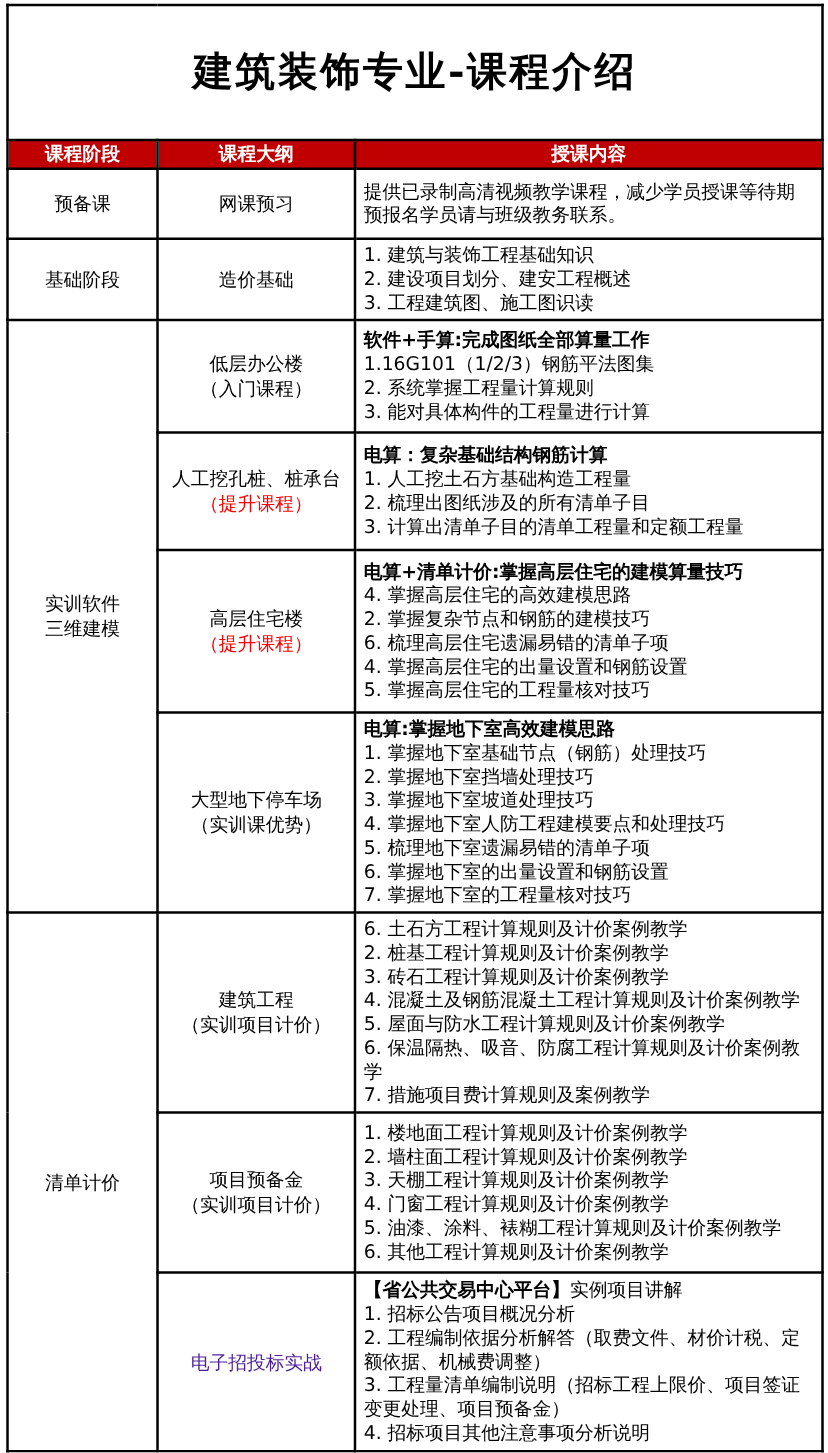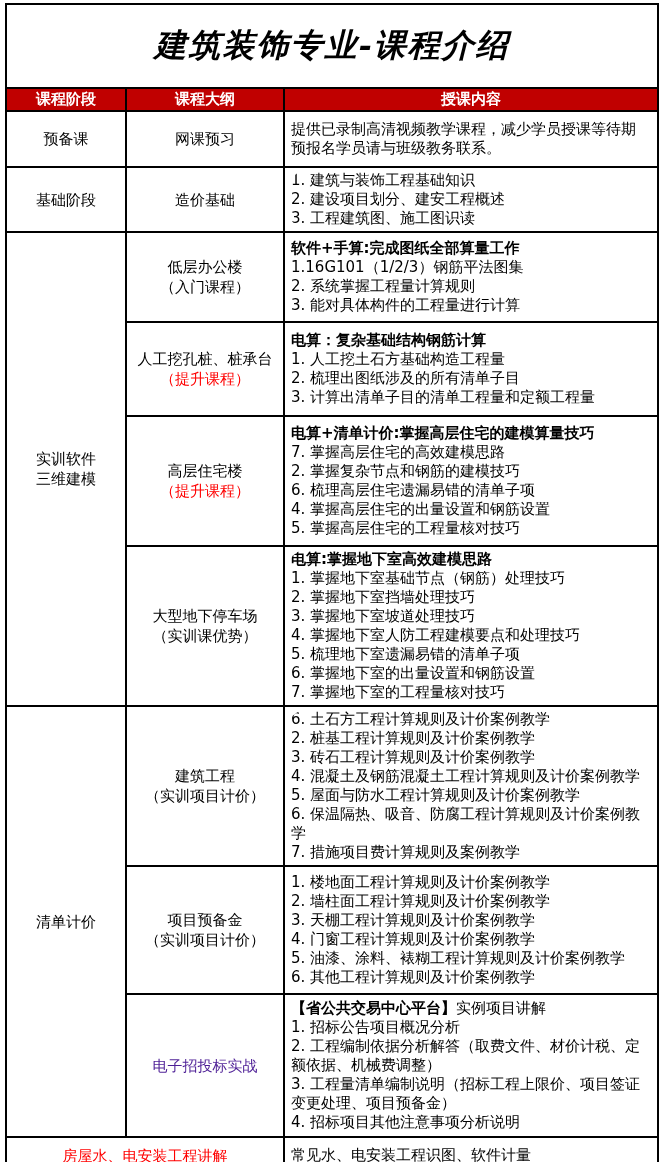--- a/index.html
+++ b/index.html
@@ -18,21 +18,21 @@
   td,th{
     border:2px solid #000;
     vertical-align:middle;
     padding:2px 4px;
     overflow:hidden;
   }
   col.c1{width:120px;}
   col.c2{width:158px;}
   col.c3{width:374px;}
 
-  tr.title-row{height:84px;font-style:italic;}
+  tr.title-row{height:108px;}
   .title-cell{
     text-align:center;
     font-family:"DejaVu Serif","Liberation Serif",serif;
     font-weight:bold;
     font-size:32px;
     letter-spacing:2px;
   }
   tr.head-row{height:22px;}
   th{
     background:var(--header-bg,#c00000);
@@ -56,21 +56,20 @@
 
   td.stage,td.outline,td.footer-label{
     text-align:center;
     font-size:15px;
   }
   td.stage .line,td.outline .line,td.footer-label .line{line-height:20px;}
   td.content{
     text-align:left;
     font-size:15px;
     padding:3px 6px;
-    border-radius:27px;
   }
   td.content .line{line-height:19px;}
   .b{font-weight:bold;margin-top:16px;}
 </style>
 </head>
 <body>
 
 <div class="page">
   <table>
     <colgroup>
@@ -147,21 +146,21 @@
           </td>
     </tr>
 
     <tr class="r4">
       <td class="outline">
             <div class="line"><span>高层住宅楼</span></div>
             <div class="line"><span style="color: rgb(255, 0, 0);">（提升课程）</span></div>
           </td>
       <td class="content">
             <div class="line"><span class="b">电算+清单计价:掌握高层住宅的建模算量技巧</span></div>
-            <div class="line"><span>7. 掌握高层住宅的高效建模思路</span></div>
+            <div class="line"><span>4. 掌握高层住宅的高效建模思路</span></div>
             <div class="line"><span>2. 掌握复杂节点和钢筋的建模技巧</span></div>
             <div class="line"><span>6. 梳理高层住宅遗漏易错的清单子项</span></div>
             <div class="line"><span>4. 掌握高层住宅的出量设置和钢筋设置</span></div>
             <div class="line"><span>5. 掌握高层住宅的工程量核对技巧</span></div>
           </td>
     </tr>
 
     <tr class="r5">
       <td class="outline">
             <div class="line"><span>大型地下停车场</span></div>

